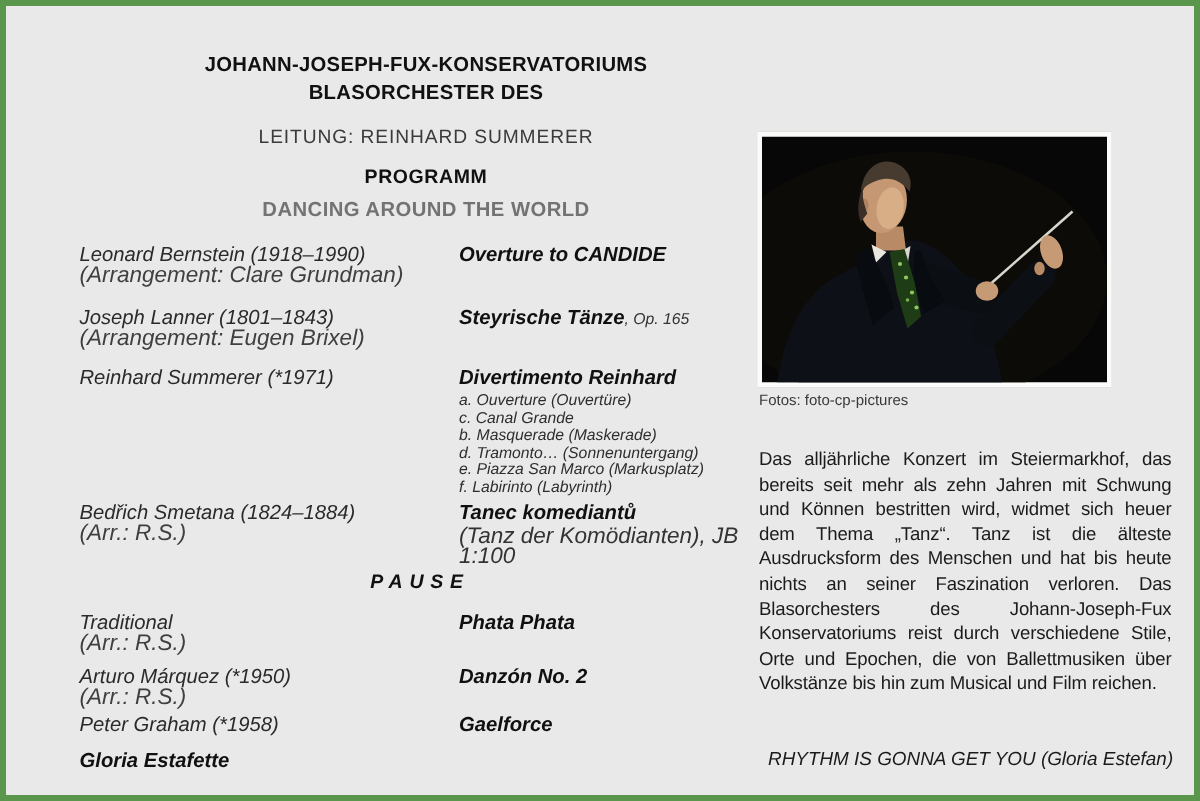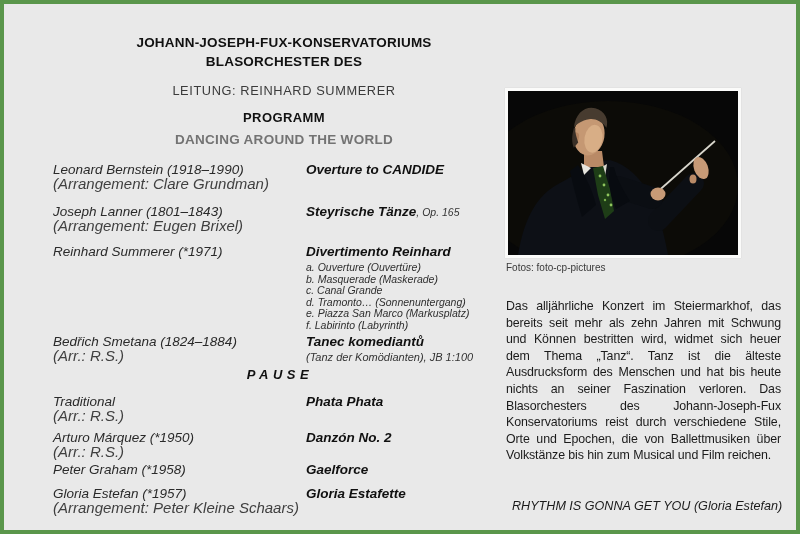--- a/index.html
+++ b/index.html
@@ -26,21 +26,21 @@
   .theme{margin-top:7px;font-weight:bold;font-size:13.5px;line-height:15px;letter-spacing:.3px;color:#737373;}
   
   .program{position:absolute;left:49px;top:158px;width:454px;font-style:italic;}
   .row{display:flex;align-items:flex-start;}
   .row .left{width:253px;flex:none;}
   .row .right{flex:1;}
   .composer{font-size:13.5px;line-height:16px;color:#2a2a2a;}
   .arr{font-size:15px;line-height:12px;color:#3f3f3f;margin-top:0;}
   .title{font-size:13.5px;line-height:15px;font-weight:bold;color:#101010;}
   .title .suffix{font-weight:normal;font-size:10.5px;color:#333;}
-  .subtitle{font-size:11px;line-height:13px;color:#333;margin-top:2px;}
+  .subtitle{font-size:15px;line-height:13px;color:#333;margin-top:2px;}
   .movements{margin-top:3px;}
   .movement{font-size:10.5px;line-height:11.6px;color:#2e2e2e;}
   .pause{width:100%;text-align:center;font-weight:bold;font-size:13px;line-height:14px;letter-spacing:4.5px;color:#111;margin:4px 0 12px 0;}
   
   .photo{
     position:absolute;left:501px;top:84px;width:236px;height:170px;
     background:#fbfbfa;box-sizing:border-box;padding:3px;margin:0;
     box-shadow:0 0 1px rgba(0,0,0,.15);
   }
   .photo svg{display:block;width:100%;height:100%;}
@@ -85,22 +85,22 @@
         </div>
       </div>
       <div class="row" style="margin-bottom: 2px;">
         <div class="left">
           <div class="composer">Reinhard Summerer (*1971)</div>
         </div>
         <div class="right">
           <div class="title"><span>Divertimento Reinhard</span></div>
           <div class="movements">
             <div class="movement">a. Ouverture (Ouvertüre)</div>
+            <div class="movement">c. Canal Grande</div>
             <div class="movement">b. Masquerade (Maskerade)</div>
-            <div class="movement">c. Canal Grande</div>
             <div class="movement">d. Tramonto… (Sonnenuntergang)</div>
             <div class="movement">e. Piazza San Marco (Markusplatz)</div>
             <div class="movement">f. Labirinto (Labyrinth)</div>
           </div>
         </div>
       </div>
       <div class="row" style="margin-bottom: 0px;">
         <div class="left">
           <div class="composer">Bedřich Smetana (1824–1884)</div>
           <div class="arr">(Arr.: R.S.)</div>
@@ -131,24 +131,20 @@
       </div>
       <div class="row" style="margin-bottom: 8px;">
         <div class="left">
           <div class="composer">Peter Graham (*1958)</div>
         </div>
         <div class="right">
           <div class="title"><span>Gaelforce</span></div>
         </div>
       </div>
       <div class="row" style="margin-bottom: 0px;">
-        <div class="left">
-          <div class="composer">Gloria Estefan (*1957)</div>
-          <div class="arr">(Arrangement: Peter Kleine Schaars)</div>
-        </div>
         <div class="right">
           <div class="title"><span>Gloria Estafette</span></div>
         </div>
       </div>
     </section>
 
   <figure class="photo">
     <svg viewBox="0 0 230 164" preserveAspectRatio="none" aria-hidden="true">
       <rect x="0" y="0" width="230" height="164" fill="#070707"></rect>
       <ellipse cx="100" cy="95" rx="130" ry="85" fill="#100e08" opacity="0.55"></ellipse>

